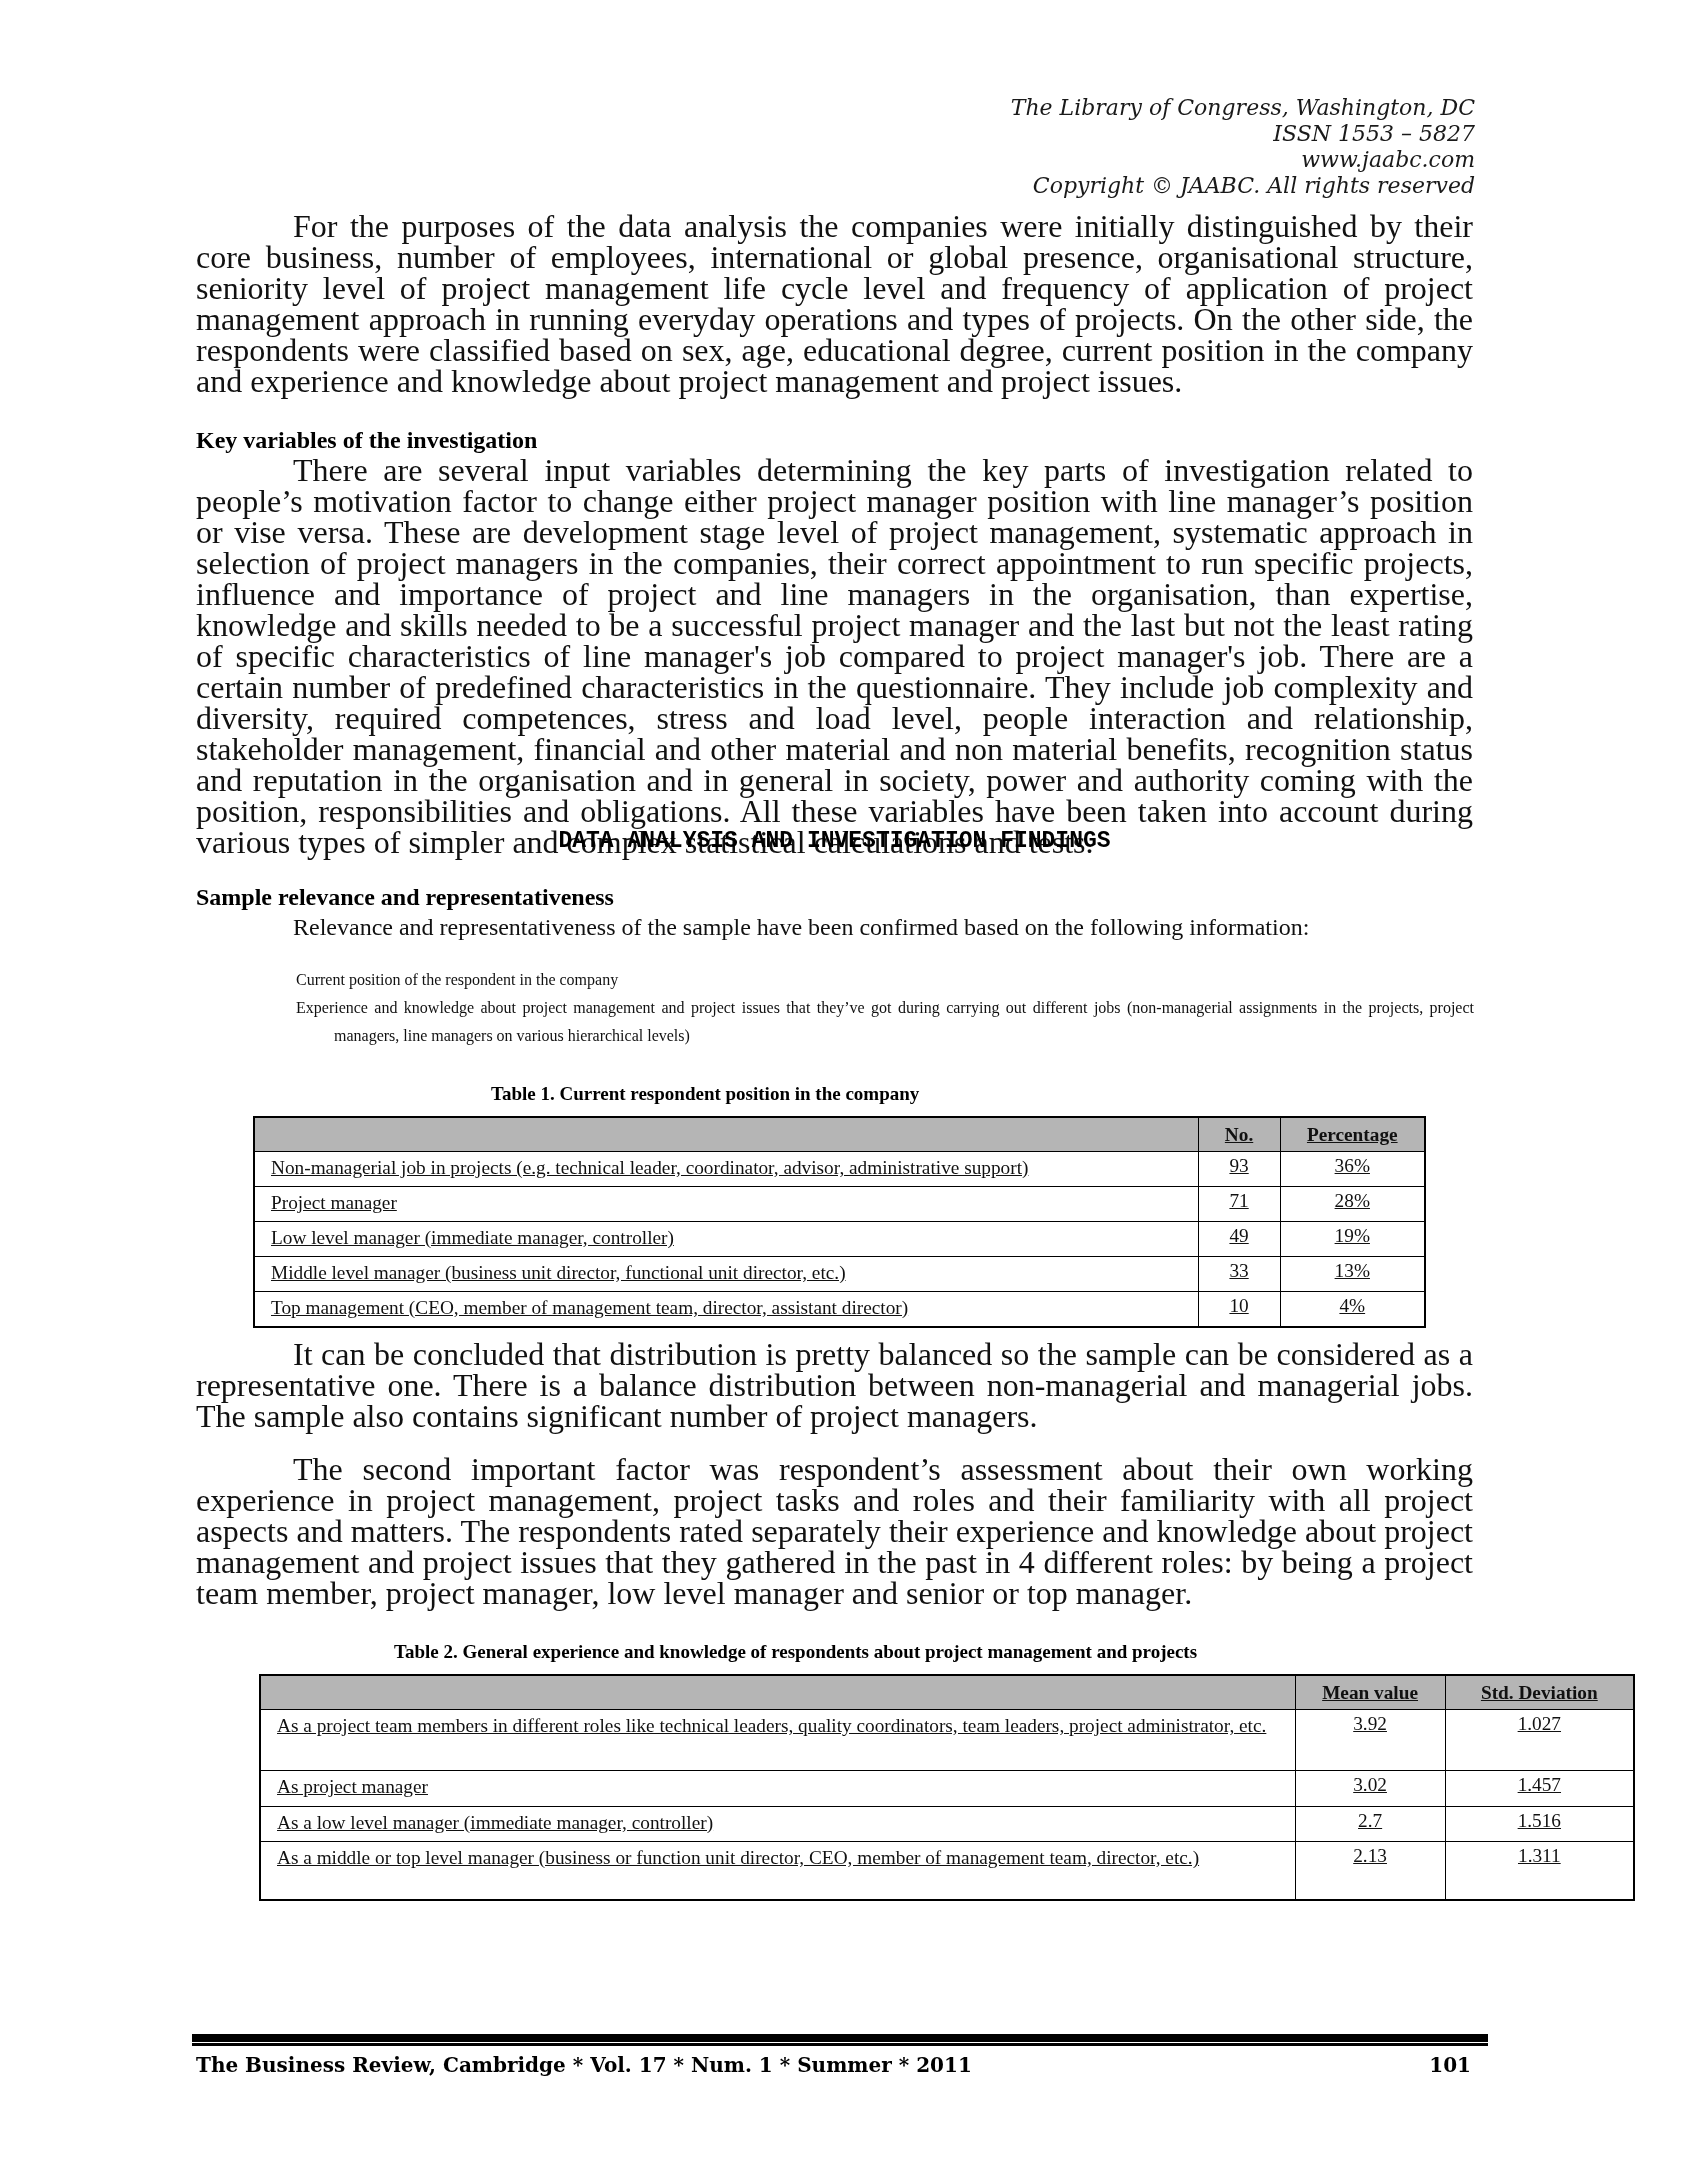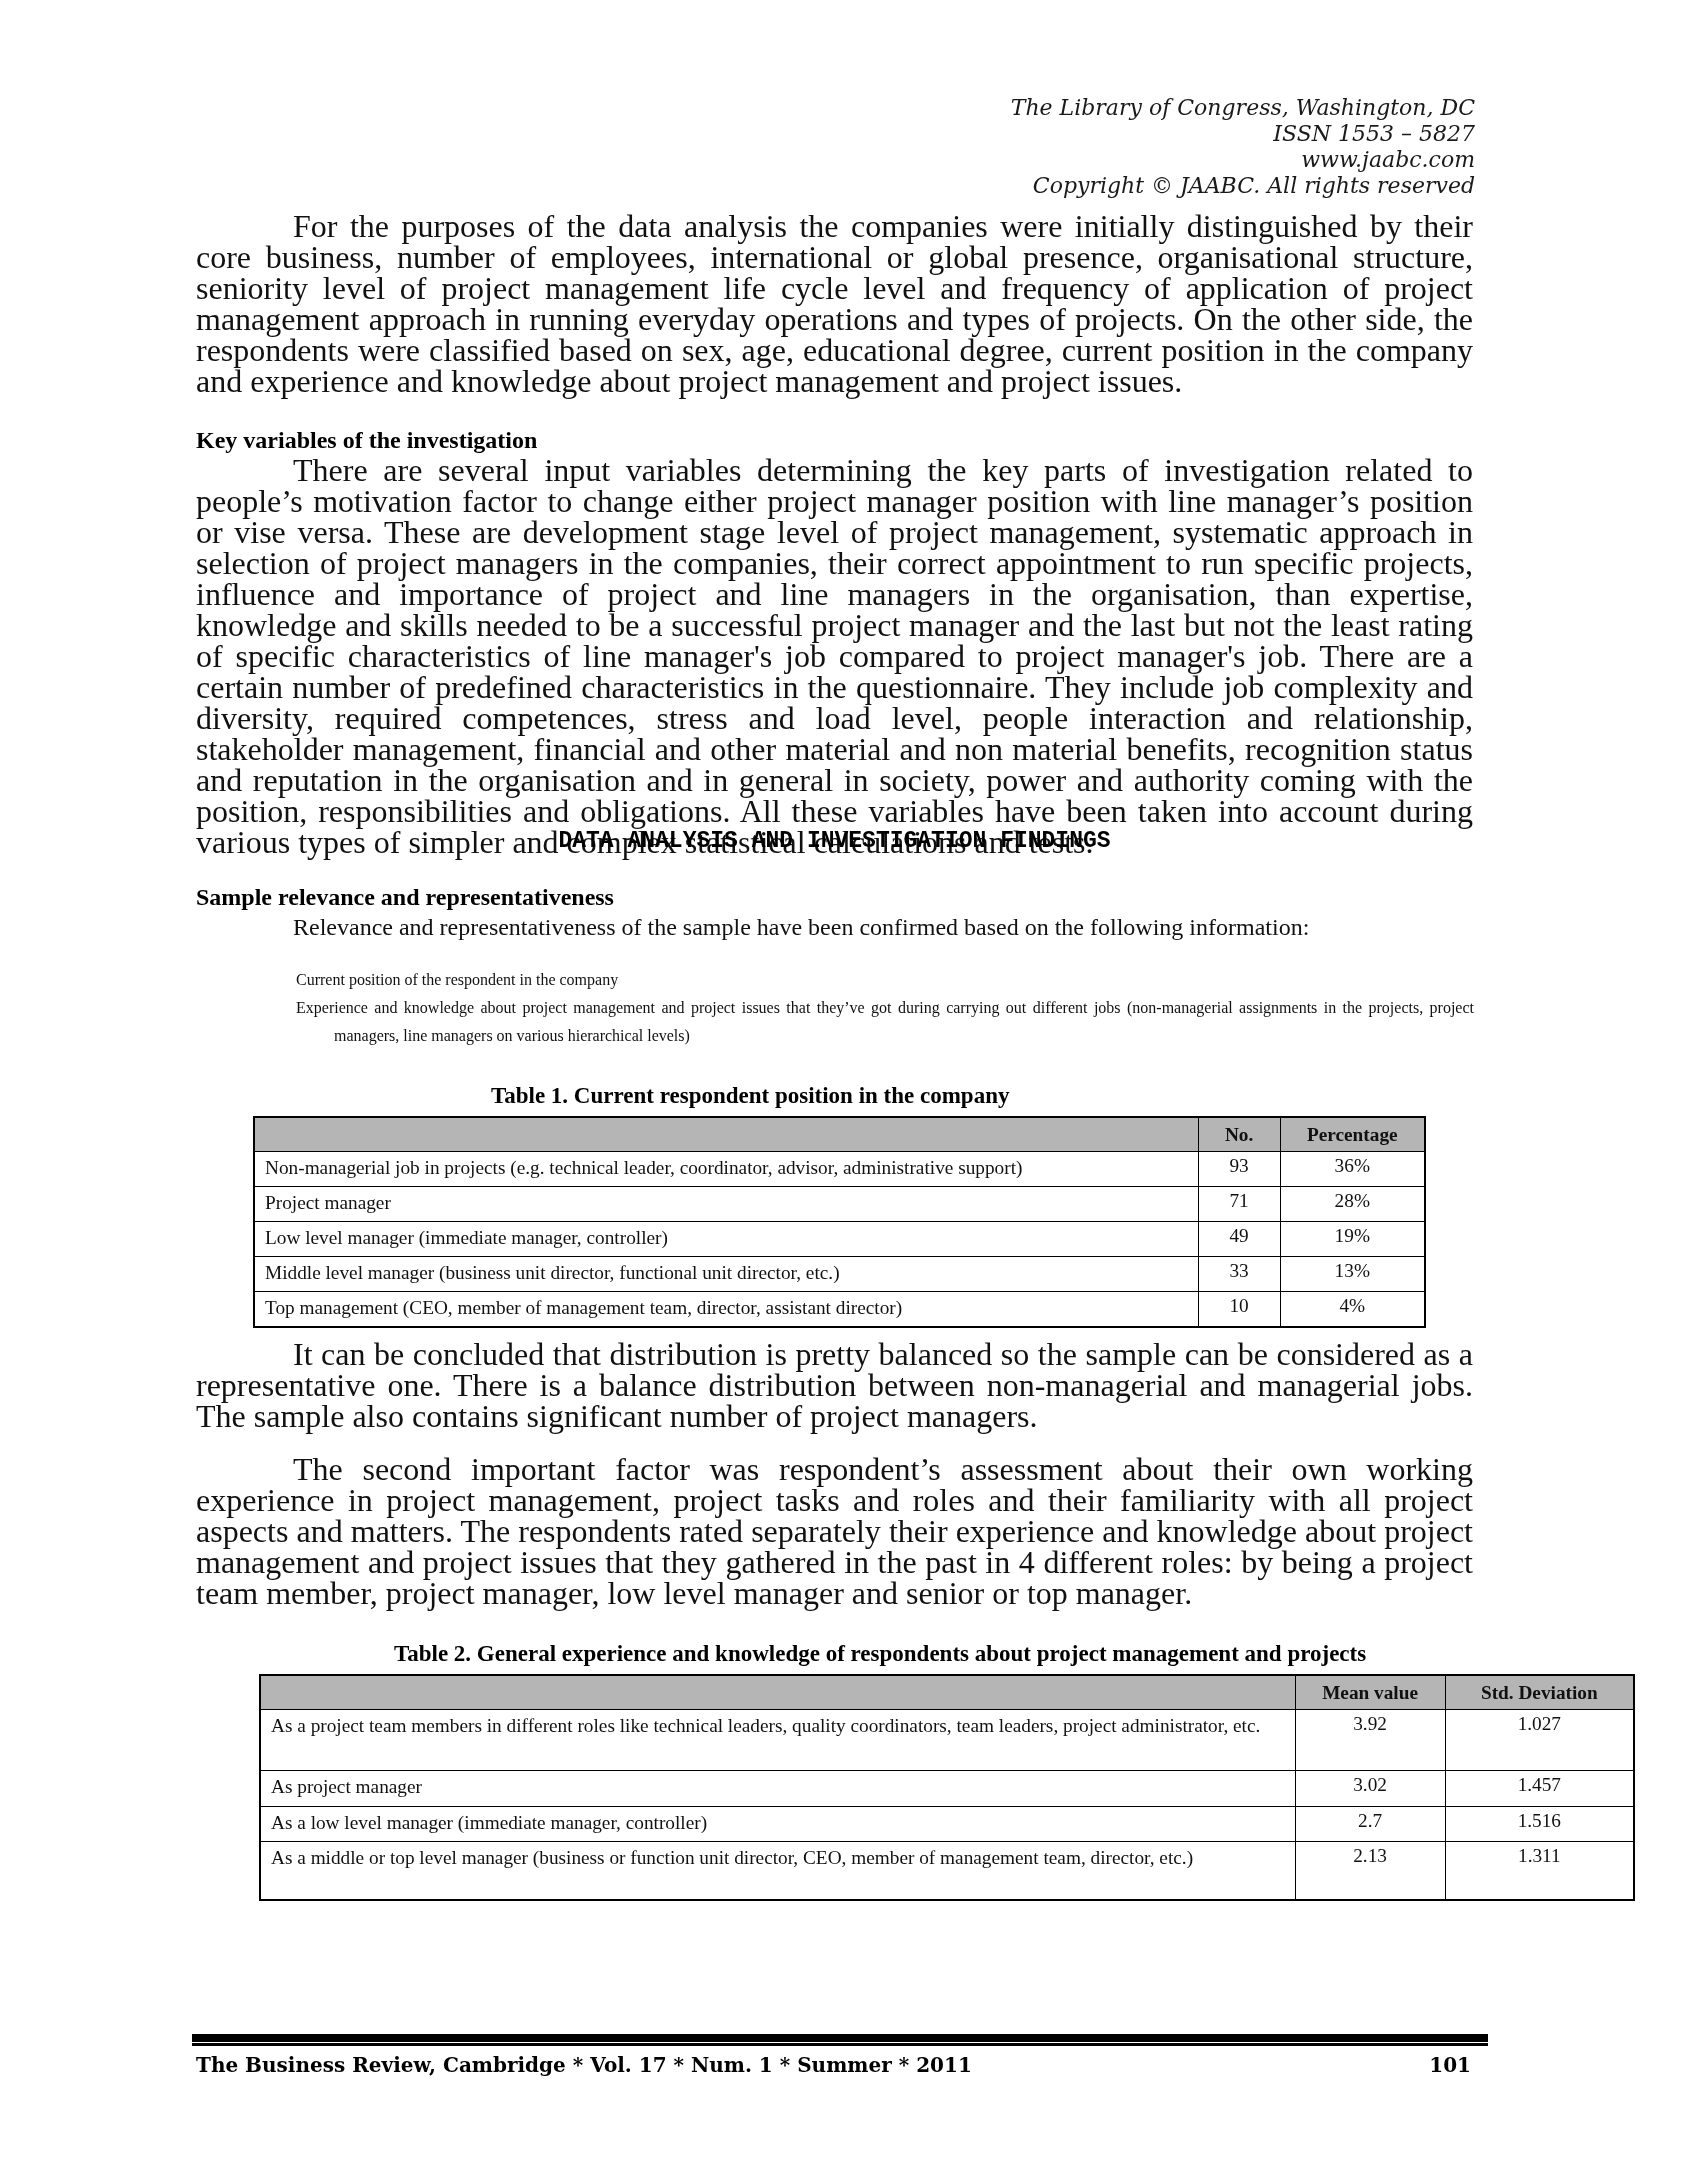--- a/index.html
+++ b/index.html
@@ -15,24 +15,24 @@
   .h-bold { position: absolute; left: 196px; font-family: "Liberation Serif", serif;
             font-weight: bold; font-size: 24px; color: #000; }
   .h-center { position: absolute; left: 196px; width: 1277px; text-align: center;
               font-family: Liberation Mono, monospace; font-weight: bold; font-size: 23px; color: #000; }
   .sub-indent { position: absolute; left: 293px; font-family: "Liberation Serif", serif;
                 font-size: 24px; white-space: nowrap; }
   .list { position: absolute; left: 296px; width: 1178px; font-family: "Liberation Serif", serif;
           font-size: 16px; line-height: 28px; color: #111; }
   .list .li { padding-left: 38px; text-indent: -38px; text-align: justify; }
   .caption { position: absolute; font-family: "Liberation Serif", serif; font-weight: bold;
-             font-size: 23px; white-space: nowrap; color: #000; }
+             font-size: 19px; white-space: nowrap; color: #000; }
   table.dt { position: absolute; border-collapse: collapse; font-family: "Liberation Serif", serif;
              font-size: 19.3px; color: #111; }
-  table.dt td, table.dt th { border: 1.5px solid #000; padding: 0 10px; }
+  table.dt td, table.dt th { border: 1.5px solid #000; padding: 0 16px; text-decoration: underline; }
   table.dt th { background: #b5b5b5; font-weight: bold; text-align: center; height: 33px; }
   table.dt td.num { text-align: center; vertical-align: top; padding-top: 3px; }
   table.dt td.label { text-align: left; vertical-align: top; padding-top: 3px; line-height: 25px; }
   table.dt { border: 2.5px solid #000; }
   #t1 { left: 253px; top: 1116px; width: 1173px; }
   #t1 tr.r td { height: 31px; }
   #t2 { left: 259px; top: 1674px; width: 1376px; }
   .rule-thick { position: absolute; left: 192px; width: 1296px; top: 2034px; height: 8px; background: #000; }
   .rule-thin { position: absolute; left: 192px; width: 1296px; top: 2043px; height: 3px; background: #000; }
   .footer { position: absolute; left: 196px; width: 1277px; top: 2053px;

